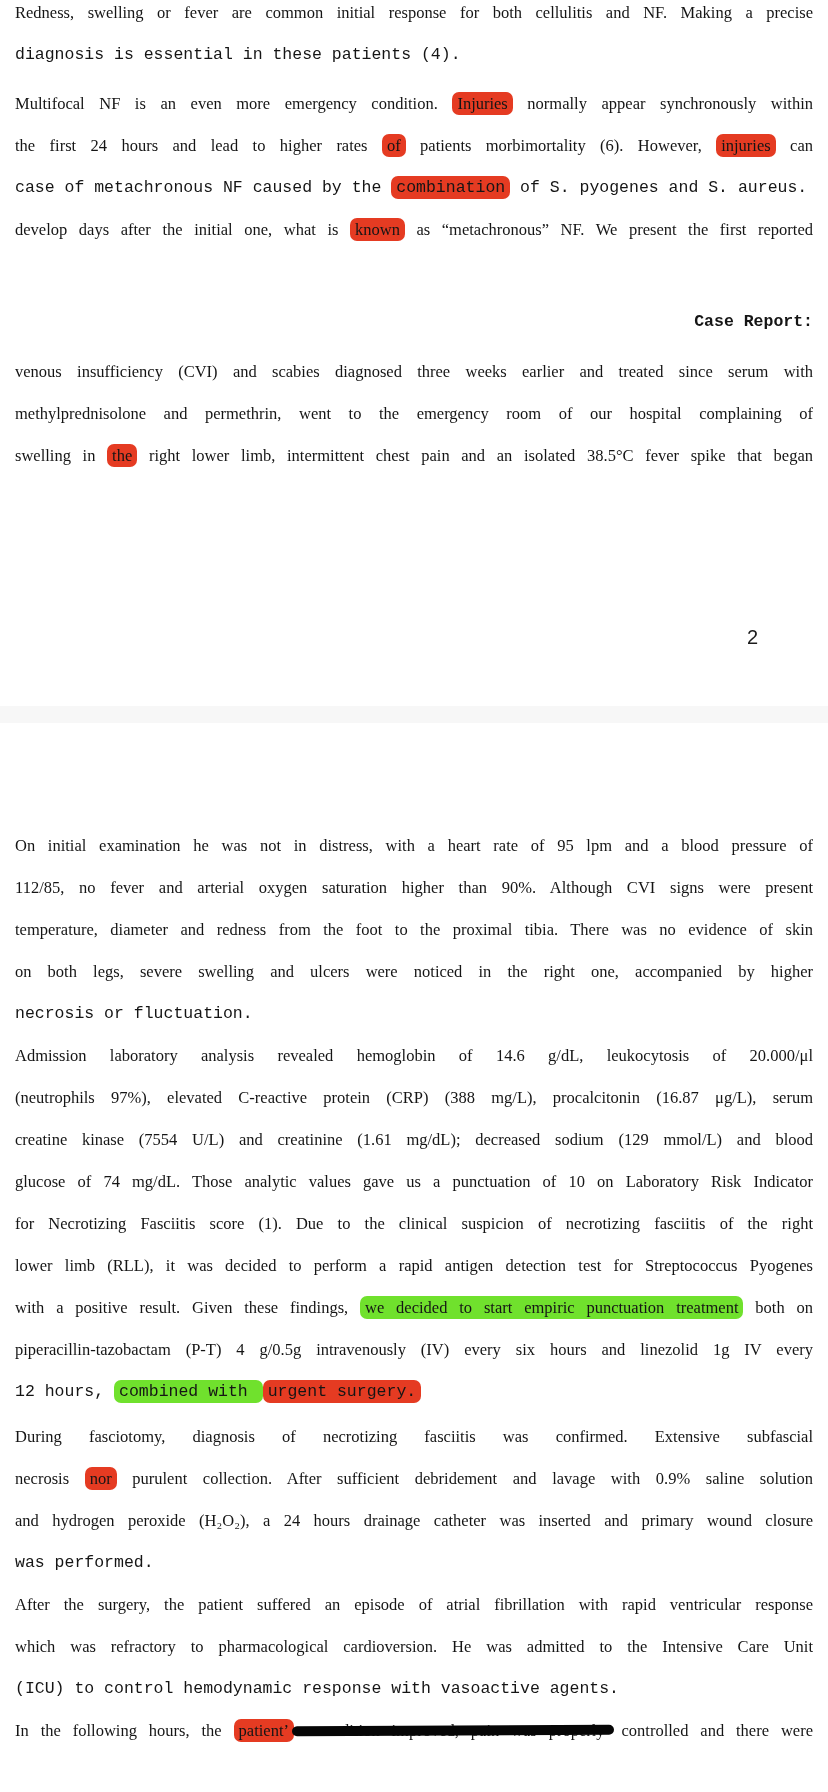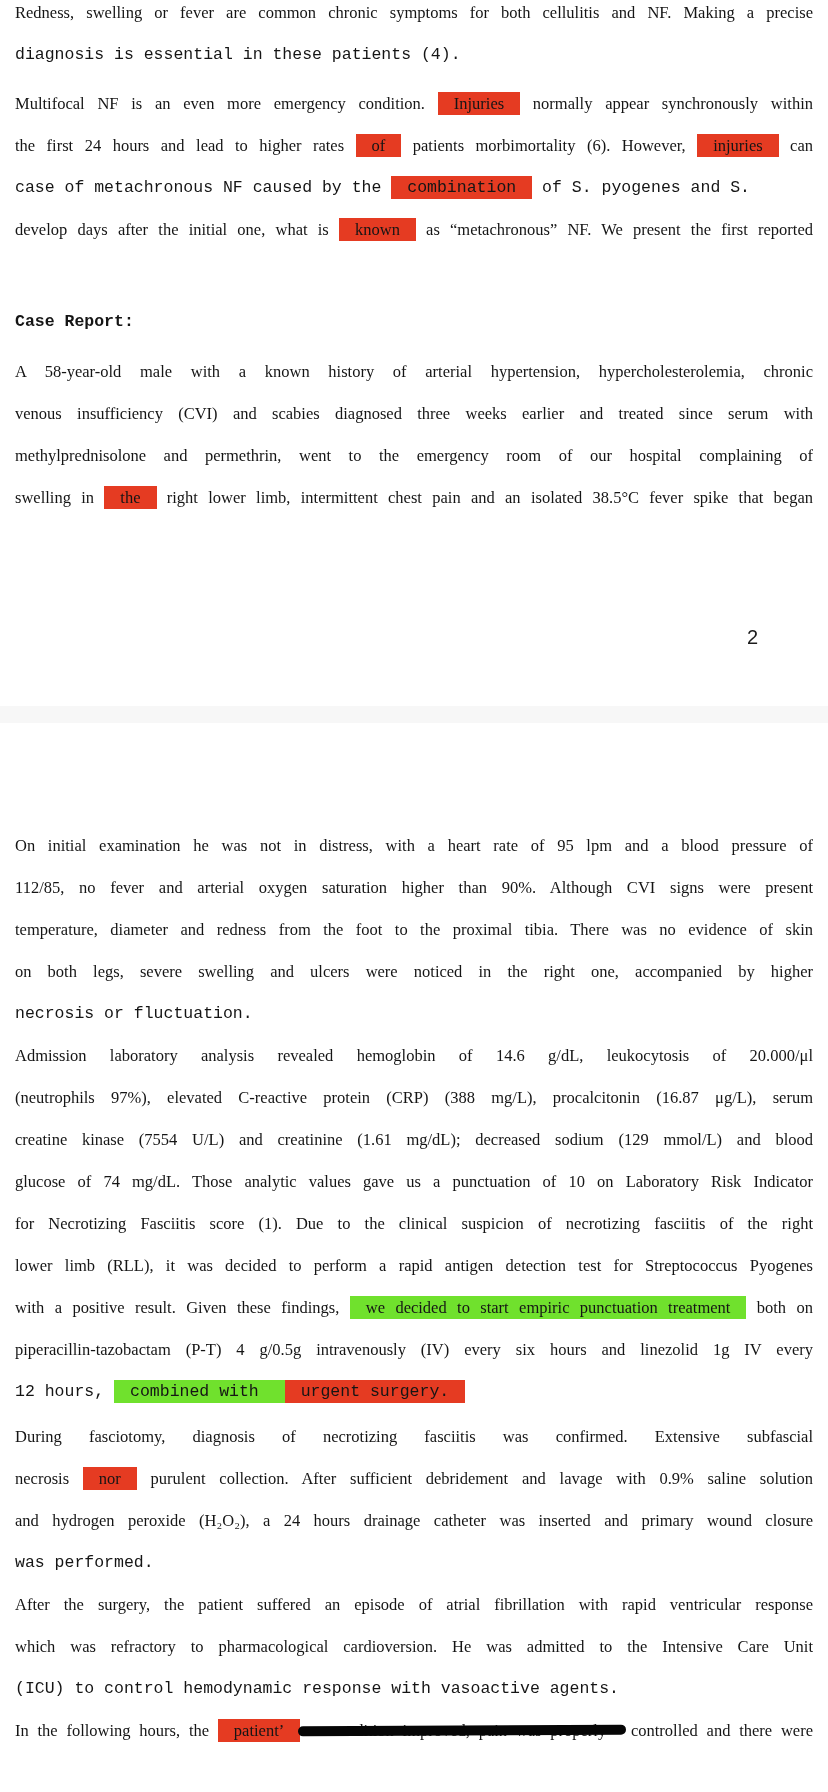--- a/index.html
+++ b/index.html
@@ -16,22 +16,22 @@
   .block{margin:0;}
   .page1 .block:nth-child(2){margin-top:7px;}
   .page1 .block:nth-child(3){margin-top:50px;}
   .page1 .block:nth-child(4){margin-top:8px;}
   .page2 .block:nth-child(3){margin-top:3px;}
   .ln{
     font-size:16.5px;line-height:42px;height:42px;overflow:hidden;
     text-align:justify;text-align-last:justify;
   }
   .ln.last{text-align:left;text-align-last:auto;font-family:Liberation Mono, monospace;}
-  .heading .ln{font-weight:bold;}
-  .hl{padding:2px 16px;}
+  .heading .ln{font-weight:bold;text-align:right;}
+  .hl{padding:2px 5px;border-radius:7px;}
   .hl.red{background:var(--hl-red,#e53b22);}
   .hl.green{background:var(--hl-green,#70e12d);}
   .hl.strike{position:relative;}
   .hl.strike::after{
     content:"";position:absolute;left:-2px;right:-4px;top:50%;height:10px;
     transform:translateY(-55%) rotate(-0.3deg);
     background:#060606;border-radius:6px;
   }
   .page-number{
     position:absolute;top:626px;right:70px;
@@ -39,34 +39,33 @@
     font-size:20px;color:#1c1c1c;
   }
 </style>
 </head>
 <body>
 
 <div class="viewer">
   <section class="page page1">
     <div class="content">
         <div class="block paragraph">
-          <div class="ln"><span>Redness, swelling or fever are common chronic symptoms for both cellulitis and NF. Making a precise</span></div>
+          <div class="ln"><span>Redness, swelling or fever are common initial response for both cellulitis and NF. Making a precise</span></div>
           <div class="ln last"><span>diagnosis is essential in these patients (4).</span></div>
         </div>
         <div class="block paragraph">
           <div class="ln"><span>Multifocal NF is an even more emergency condition. </span><span class="hl red">Injuries</span><span> normally appear synchronously within</span></div>
           <div class="ln"><span>the first 24 hours and lead to higher rates </span><span class="hl red">of</span><span> patients morbimortality (6). However, </span><span class="hl red">injuries</span><span> can</span></div>
           <div class="ln last"><span>case of metachronous NF caused by the </span><span class="hl red">combination</span><span> of S. pyogenes and S. aureus.</span></div>
           <div class="ln"><span>develop days after the initial one, what is </span><span class="hl red">known</span><span> as “metachronous” NF. We present the first reported</span></div>
         </div>
         <div class="block heading">
           <div class="ln last"><span>Case Report:</span></div>
         </div>
         <div class="block paragraph">
-          <div class="ln"><span>A 58-year-old male with a known history of arterial hypertension, hypercholesterolemia, chronic</span></div>
           <div class="ln"><span>venous insufficiency (CVI) and scabies diagnosed three weeks earlier and treated since serum with</span></div>
           <div class="ln"><span>methylprednisolone and permethrin, went to the emergency room of our hospital complaining of</span></div>
           <div class="ln"><span>swelling in </span><span class="hl red">the</span><span> right lower limb, intermittent chest pain and an isolated 38.5°C fever spike that began</span></div>
         </div>
       </div>
     <div class="page-number">2</div>
   </section>
   <div class="band"></div>
   <section class="page page2">
     <div class="content">

